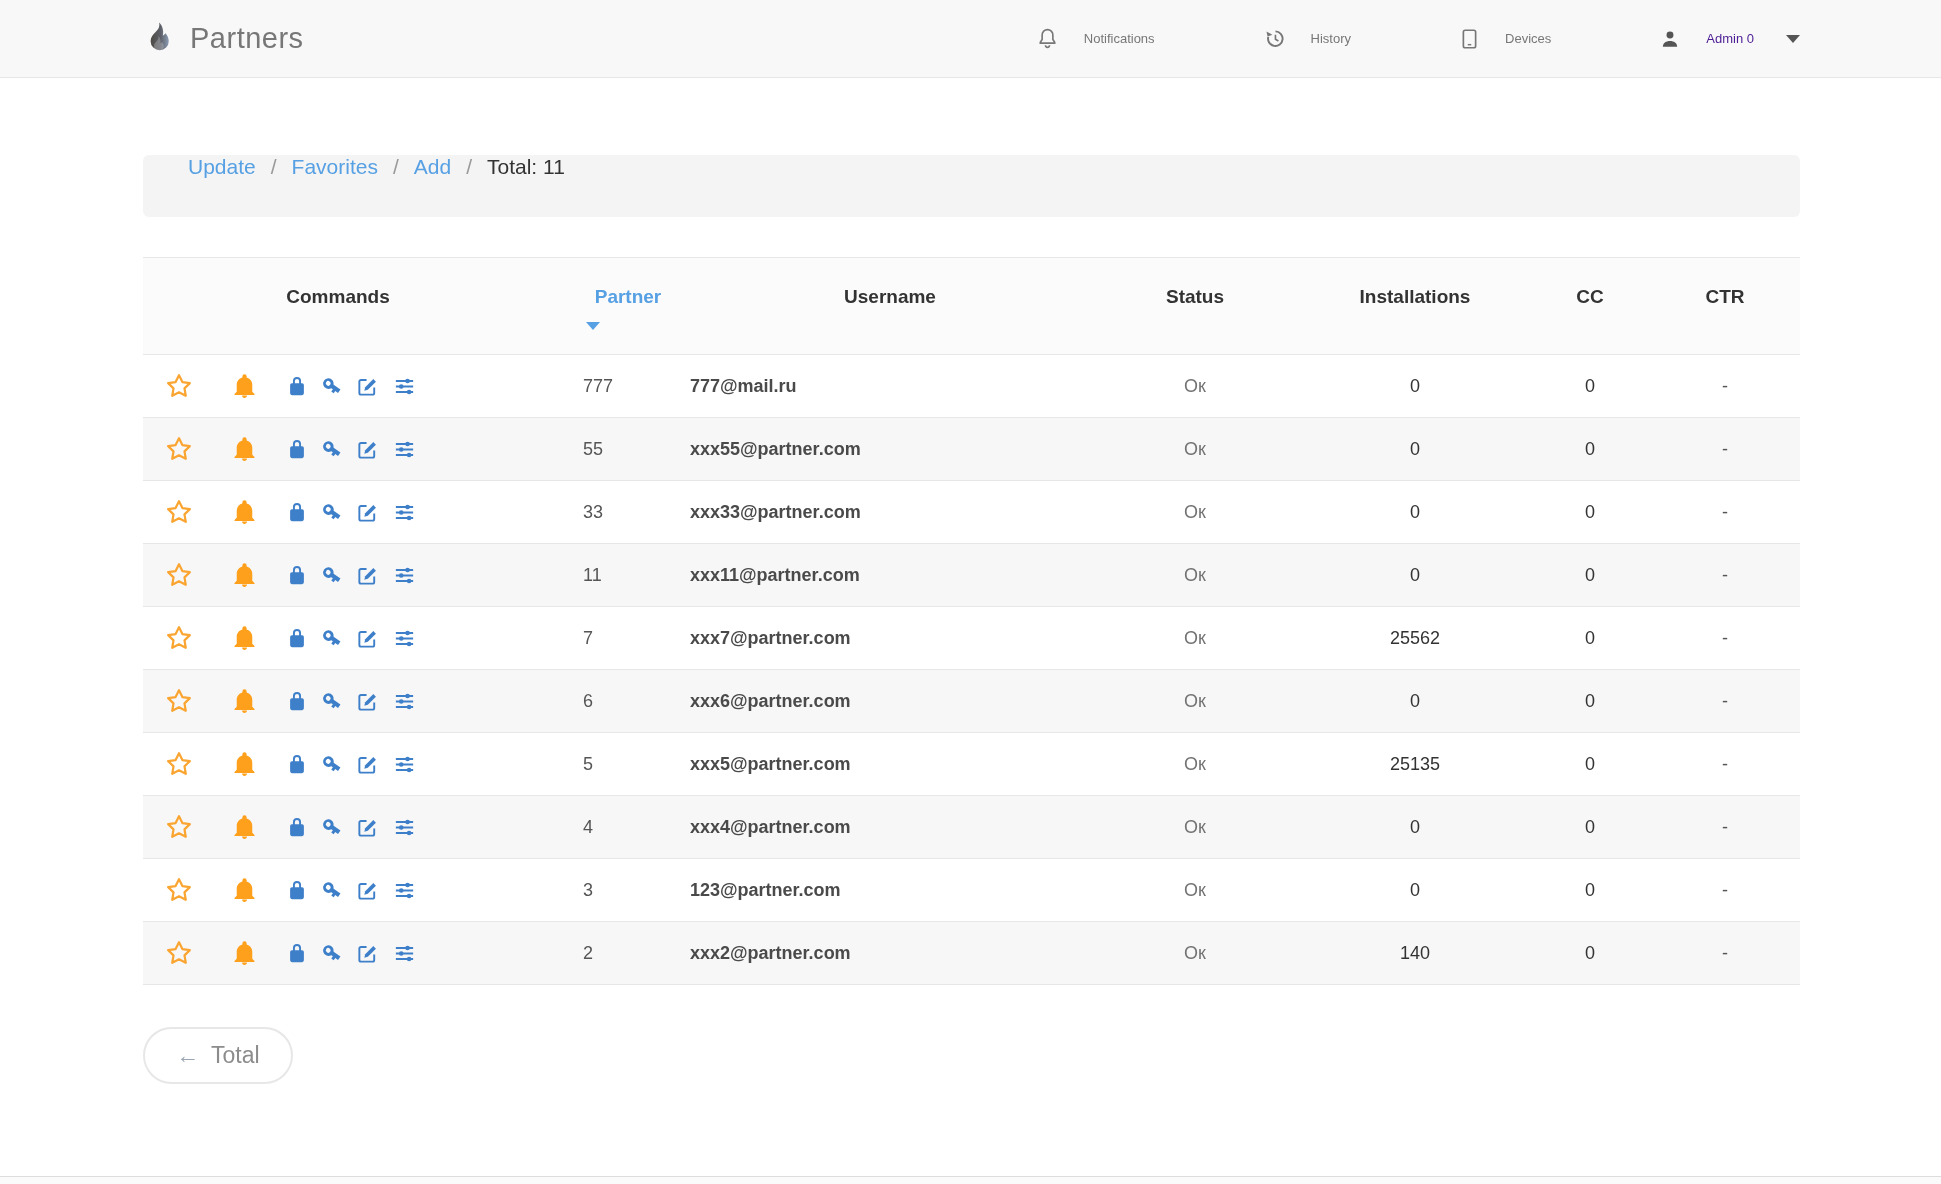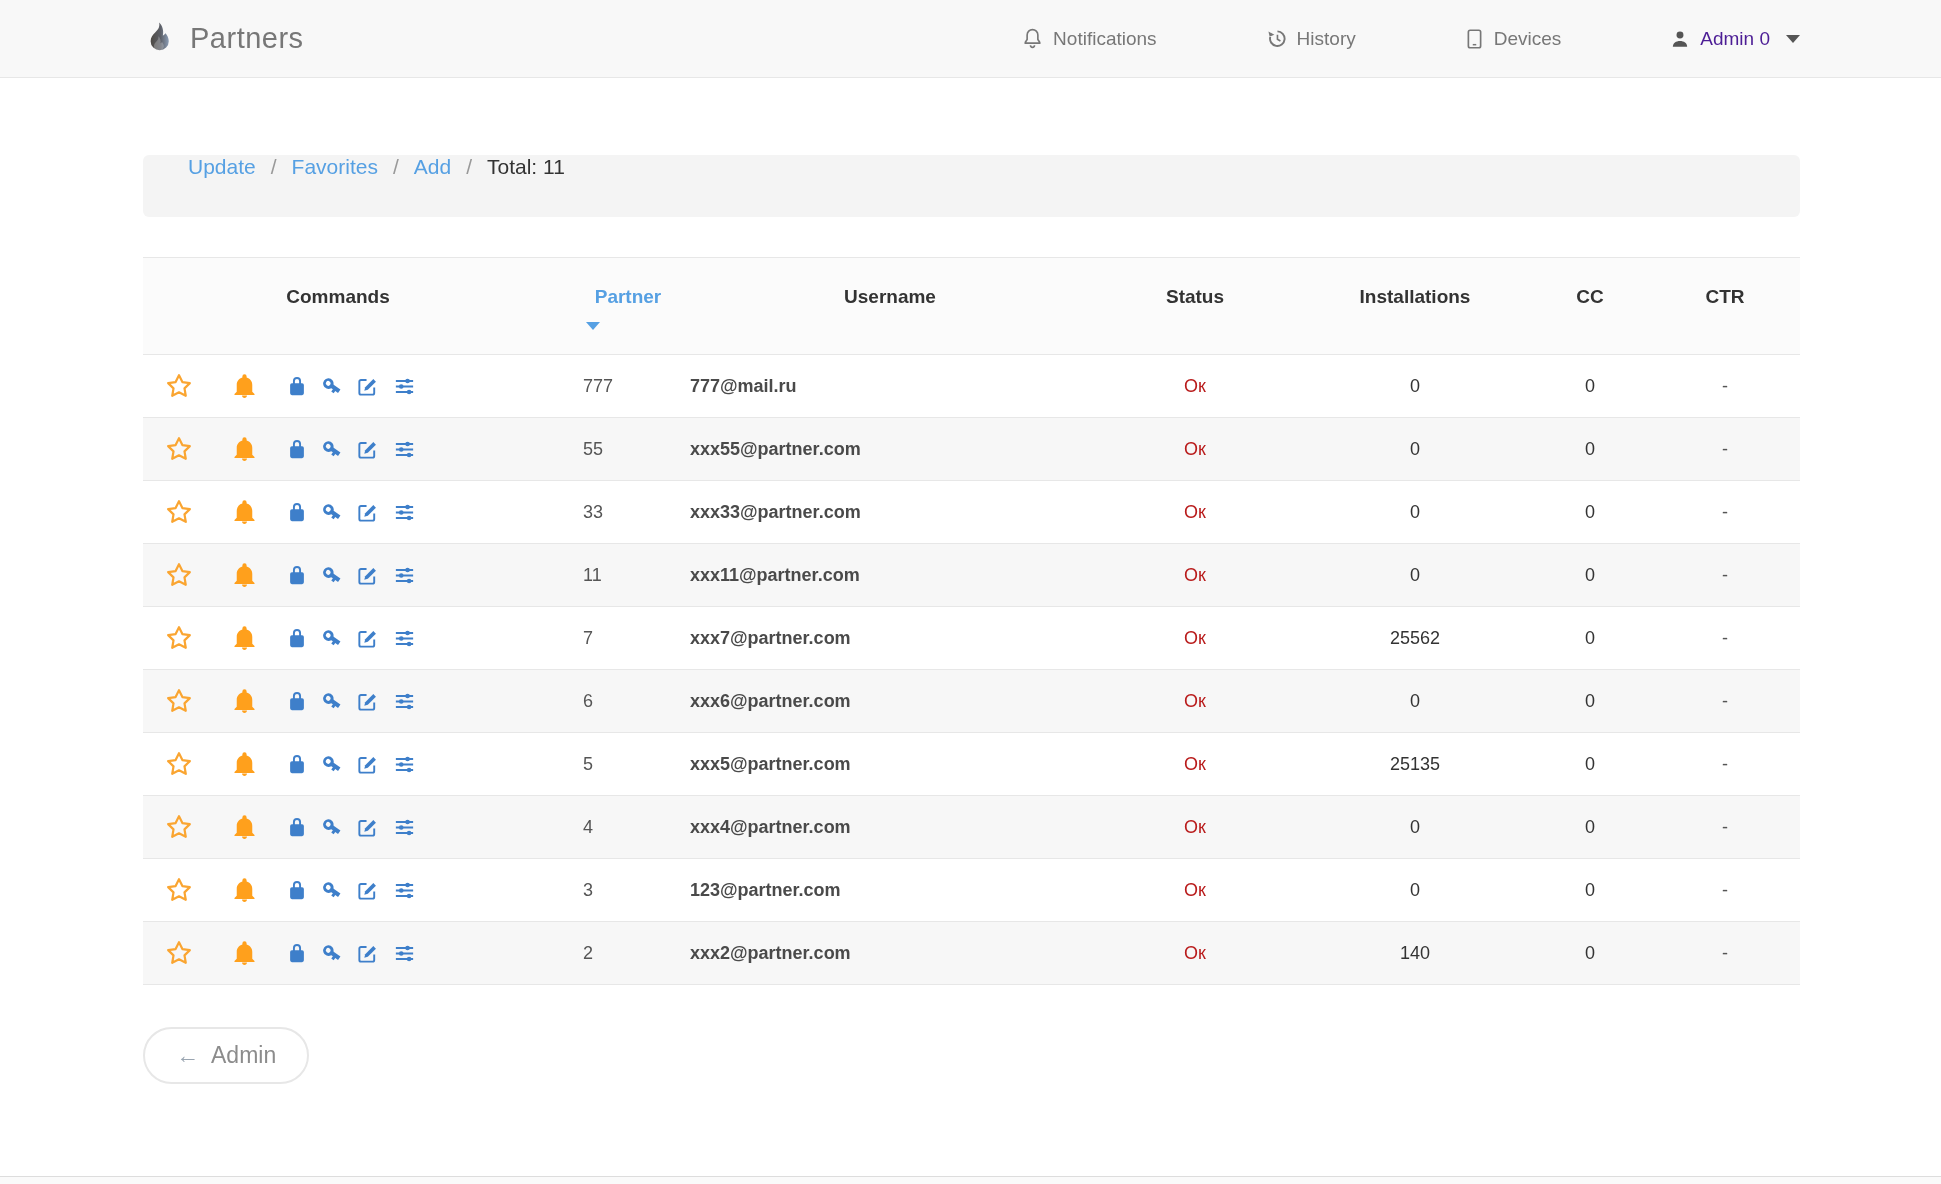--- a/index.html
+++ b/index.html
@@ -18,22 +18,22 @@
     display: flex;
     align-items: center;
     justify-content: space-between;
     padding: 0 141px 0 141px;
     text-align: center;
   }
   .brand { display: flex; align-items: center; gap: 16px; cursor: pointer; }
   .brand-title { font-size: 29px; color: #777; letter-spacing: .5px; }
   .nav-right { display: flex; align-items: center; gap: 108px; }
   .nav-item {
-    display: flex; align-items: center; gap: 9px;
-    font-size: 19px; color: #777; cursor: pointer; white-space: nowrap;
+    display: flex; align-items: center; gap: 25px;
+    font-size: 13px; color: #777; cursor: pointer; white-space: nowrap;
   }
   .nav-item svg { display: block; }
   .admin-label { color: #4c1d95; }
   .caret-down {
     width: 0; height: 0; margin-left: 7px;
     border-left: 7px solid transparent;
     border-right: 7px solid transparent;
     border-top: 8px solid #555;
   }
   
@@ -78,21 +78,21 @@
     border-right: 7px solid transparent;
     border-top: 8px solid #56a0e3;
   }
   th.th-username { text-align: left; padding-left: 17px; }
   table.partners tbody tr { height: 63px; border-top: 1px solid #e7e7e7; background: #fff; }
   table.partners tbody tr:nth-child(even) { background: #f7f7f7; }
   table.partners tbody tr:last-child { border-bottom: 1px solid #e7e7e7; }
   td { font-size: 18px; color: #333; text-align: center; vertical-align: middle; }
   td.td-partner { text-align: left; padding-left: 80px; color: #555; margin-top: 44px; }
   td.td-username { text-align: left; padding-left: 17px; color: #4a4a4a; font-weight: bold; }
-  td.td-status { color: #b91c1c; }
+  td.td-status { color: #737373; }
   td.td-ctr { color: #555; }
   .cmds { display: flex; align-items: center; padding-left: 22px; }
   .cmd { display: inline-flex; align-items: center; cursor: pointer; }
   .cmd-star { margin-right: 38px; }
   .cmd-bell { margin-right: 28px; }
   .cmd-lock { margin-right: 12px; }
   .cmd-key  { margin-right: 12px; }
   .cmd-edit { margin-right: 14px; }
   
   .pager {
@@ -713,18 +713,18 @@
       <td class="td-installations">140</td>
       <td class="td-cc">0</td>
       <td class="td-ctr">-</td>
     </tr>
   </tbody>
   </table>
 
   <div class="pager">
     <button class="btn-back">
       <span class="arrow">←</span>
-      <span>Admin</span>
+      <span>Total</span>
     </button>
   </div>
 </div>
 
 <div class="footer-edge"></div>
 
 </body></html>

